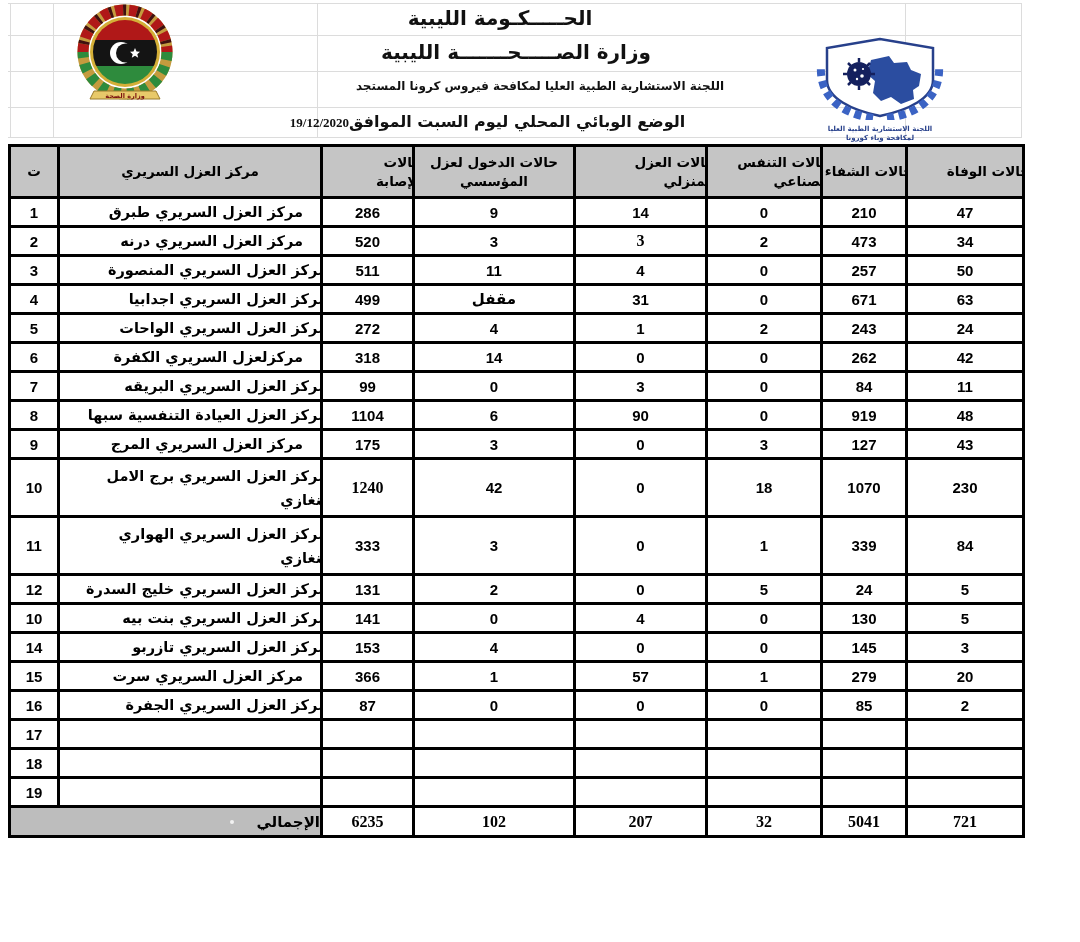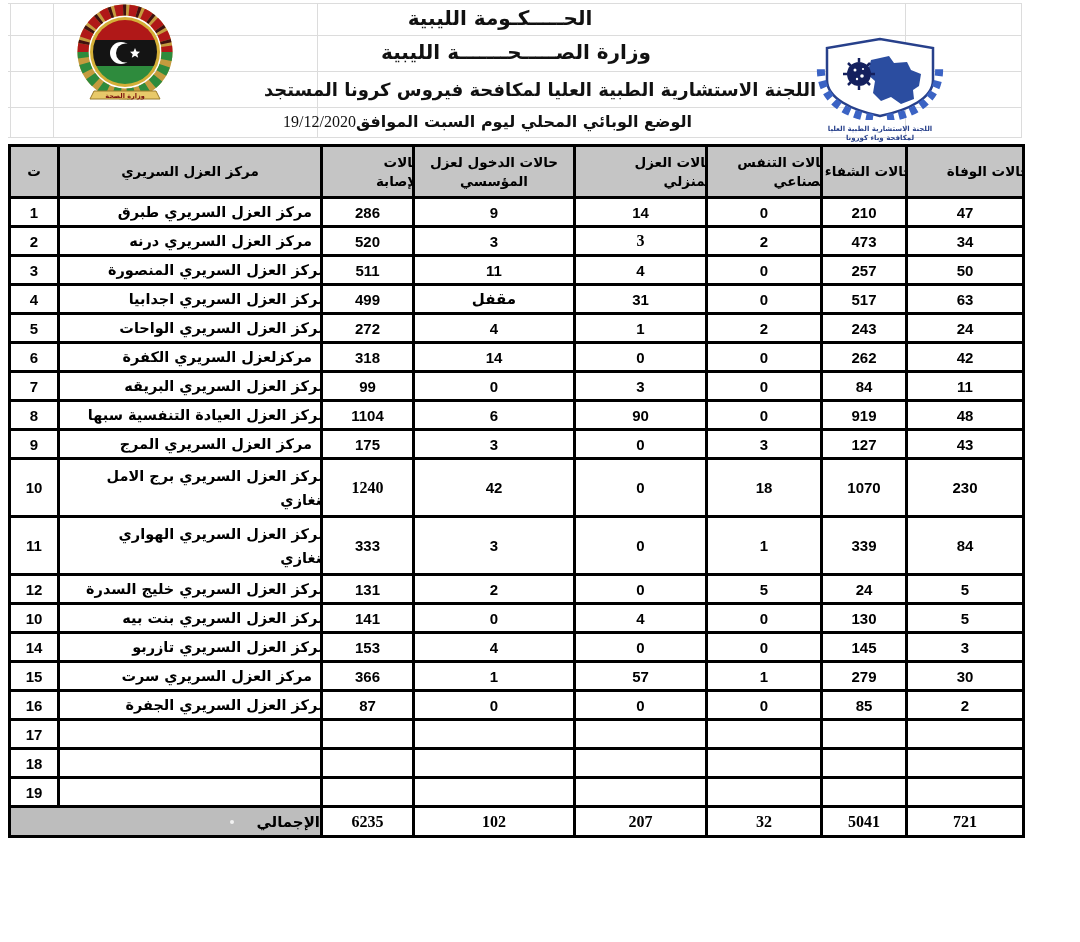--- a/index.html
+++ b/index.html
@@ -7,23 +7,23 @@
         font-family:"DejaVu Sans","Liberation Sans",sans-serif;}
 
   
   .gl-h{position:absolute;left:8px;width:1014px;height:1px;background:#dcdcdc;}
   .gl-v{position:absolute;top:3px;height:135px;width:1px;background:#dcdcdc;}
 
   
   .ttl{position:absolute;direction:rtl;text-align:center;color:#111;font-weight:bold;white-space:nowrap;}
   .t1{top:6px;left:0;width:1000px;font-size:20px;}
   .t2{top:40px;left:16px;width:1000px;font-size:20px;}
-  .t3{top:79px;left:0;width:1080px;font-size:18px;}
+  .t3{top:79px;left:0;width:1080px;font-size:12px;}
   .t4{top:112px;left:0;width:975px;font-size:16px;}
-  .t4 .date{font-family:"Liberation Serif","DejaVu Serif",serif;font-size:16px;font-weight:normal;}
+  .t4 .date{font-family:"Liberation Serif","DejaVu Serif",serif;font-size:13px;font-weight:bold;}
 
   
   .logo-left{position:absolute;left:64px;top:4px;width:122px;height:106px;}
   .logo-right{position:absolute;left:795px;top:3px;width:170px;height:104px;text-align:center;margin-top:33px;}
   .logo-right .cap{direction:rtl;color:#27408b;font-size:7px;line-height:8px;font-weight:bold;margin-top:1px;}
 
   
   table.main{position:absolute;left:8px;top:144px;width:1014px;border-collapse:collapse;table-layout:fixed;}
   table.main td, table.main th{border:3px solid #000;padding:0;overflow:hidden;vertical-align:middle;}
   thead tr{height:52px;}
@@ -35,21 +35,21 @@
 
   tbody tr{height:29px;}
   tbody tr.tall{height:58px;margin-top:28px;}
   tfoot tr{height:30px;}
 
   .num{font-size:15px;font-weight:bold;text-align:center;color:#000;
        font-family:"Liberation Sans","DejaVu Sans",sans-serif;}
   .serif{font-family:"Liberation Serif","DejaVu Serif",serif;font-size:16px;}
   td.name{overflow:hidden;}
   .nm{direction:rtl;text-align:right;white-space:pre;font-size:14.5px;font-weight:bold;
-      line-height:24px;padding-right:8px;color:#000;}
+      line-height:24px;padding-right:17px;color:#000;}
   .nm.clip{margin-right:-7px;padding-right:0;}
 
   td.total-label{background:#bdbdbd;position:relative;}
   .total-txt{direction:rtl;text-align:right;font-size:15px;font-weight:bold;color:#000;}
   .stray-dot{position:absolute;left:71%;top:45%;width:4px;height:4px;border-radius:50%;background:#f2f2f2;}
 </style>
 </head>
 <body>
 
 <div class="page">
@@ -203,21 +203,21 @@
         </tr>
         <tr>
           <td class="num">4</td>
           <td class="name">
             <div class="nm clip">مركز العزل السريري اجدابيا</div>
           </td>
           <td class="num">499</td>
           <td class="num">مقفل</td>
           <td class="num">31</td>
           <td class="num">0</td>
-          <td class="num">517</td>
+          <td class="num">671</td>
           <td class="num">63</td>
         </tr>
         <tr>
           <td class="num">5</td>
           <td class="name">
             <div class="nm clip">مركز العزل السريري الواحات</div>
           </td>
           <td class="num">272</td>
           <td class="num">4</td>
           <td class="num">1</td>
@@ -338,21 +338,21 @@
         <tr>
           <td class="num">15</td>
           <td class="name">
             <div class="nm">مركز العزل السريري سرت</div>
           </td>
           <td class="num">366</td>
           <td class="num">1</td>
           <td class="num">57</td>
           <td class="num">1</td>
           <td class="num">279</td>
-          <td class="num">30</td>
+          <td class="num">20</td>
         </tr>
         <tr>
           <td class="num">16</td>
           <td class="name">
             <div class="nm clip">مركز العزل السريري الجفرة</div>
           </td>
           <td class="num">87</td>
           <td class="num">0</td>
           <td class="num">0</td>
           <td class="num">0</td>

